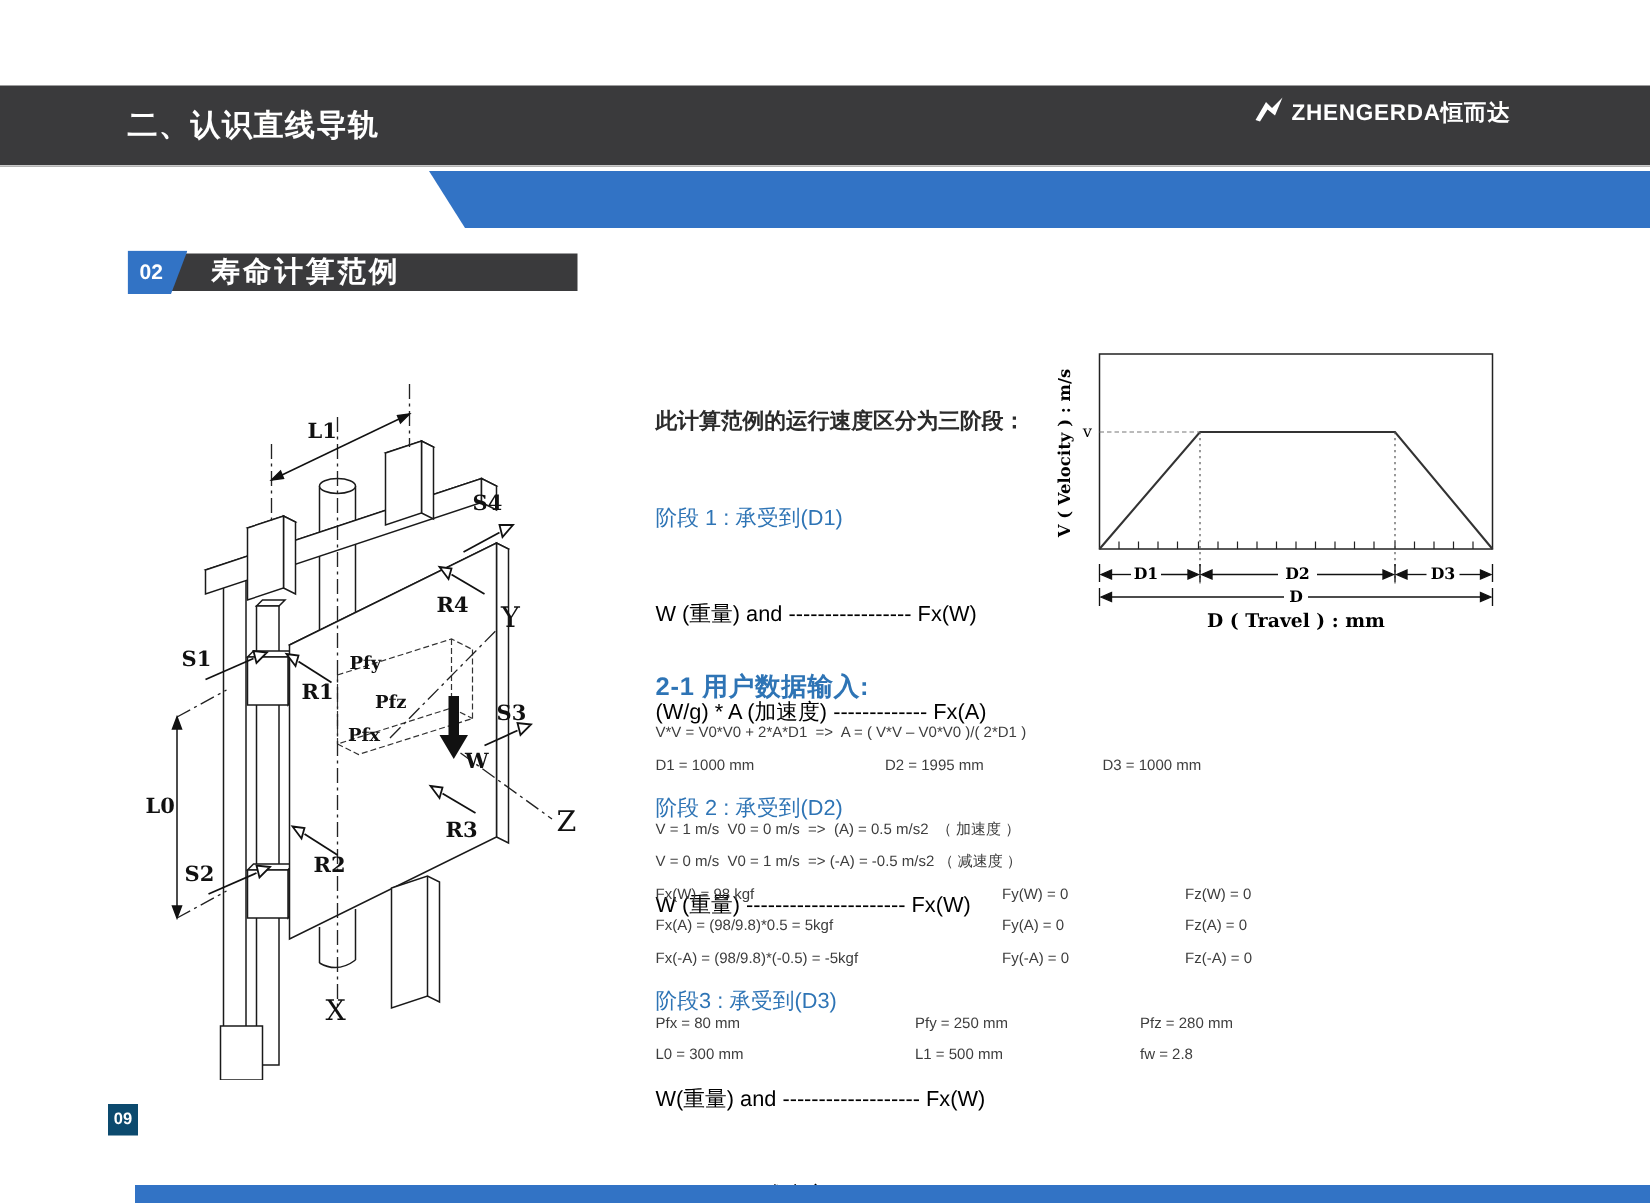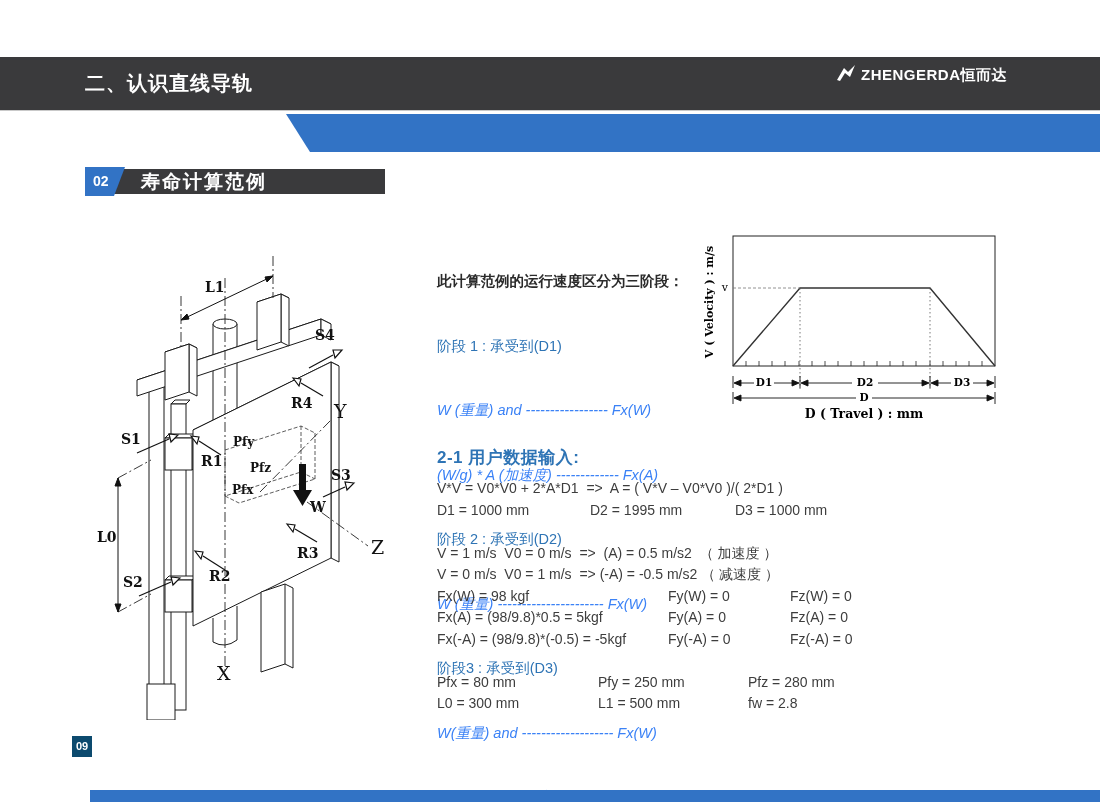--- a/index.html
+++ b/index.html
@@ -15,29 +15,29 @@
   
   .sec-badge{position:absolute;left:85px;top:167px;width:40px;height:29px;background:#3273c5;
              clip-path:polygon(0 0,100% 0,calc(100% - 11px) 100%,0 100%);
              color:#fff;font-size:14px;font-weight:bold;line-height:29px;text-indent:8px;z-index:2;}
   .sec-bar{position:absolute;left:113px;top:169px;width:272px;height:25px;background:#3a3a3c;
            color:#fff;font-size:19px;font-weight:bold;line-height:25px;padding-left:28px;box-sizing:border-box;letter-spacing:2px;z-index:1;}
   
   .phases{position:absolute;left:437px;top:228px;width:270px;font-size:14.5px;line-height:21.5px;white-space:pre;}
   .phases .intro{font-weight:bold;color:#2b2b2b;}
   .phases .stage{color:#2e74b5;}
-  .phases .pline{color:#3b82f6;font-style:italic;}
+  .phases .pline{color:#000000;}
   
   .ui-heading{position:absolute;left:437px;top:446px;font-size:17px;font-weight:bold;color:#2e74b5;letter-spacing:0.5px;}
-  .ui-block{position:absolute;left:437px;top:478px;width:430px;font-size:14px;line-height:21.5px;color:#3d3d3d;}
+  .ui-block{position:absolute;left:437px;top:478px;width:430px;font-size:10px;line-height:21.5px;color:#3d3d3d;}
   .ui-block .row{display:flex;white-space:pre;}
   .ui-block .gap{height:21.5px;}
   .d-row .c1{width:153px;} .d-row .c2{width:145px;}
   .f-row .c1{width:231px;} .f-row .c2{width:122px;}
-  .p-row .c1{width:161px;} .p-row .c2{width:150px;}
+  .p-row .c1{width:161px;} .p-row .c2{width:150px;margin-left:12px;}
   
   .diagram{position:absolute;left:85px;top:240px;width:345px;height:480px;}
   .vchart{position:absolute;left:700px;top:222px;width:310px;height:200px;}
   
   .page-num{position:absolute;left:72px;top:736px;width:20px;height:21px;background:#0c4a6e;color:#fff;
             font-size:11px;font-weight:bold;text-align:center;line-height:21px;}
   .bottom-bar{position:absolute;left:90px;top:790px;width:1010px;height:12px;background:#3273c5;}
   
   svg text{font-family:"DejaVu Serif","Liberation Serif",serif;}
   .lbl{font-size:14px;font-weight:bold;fill:#111;}

